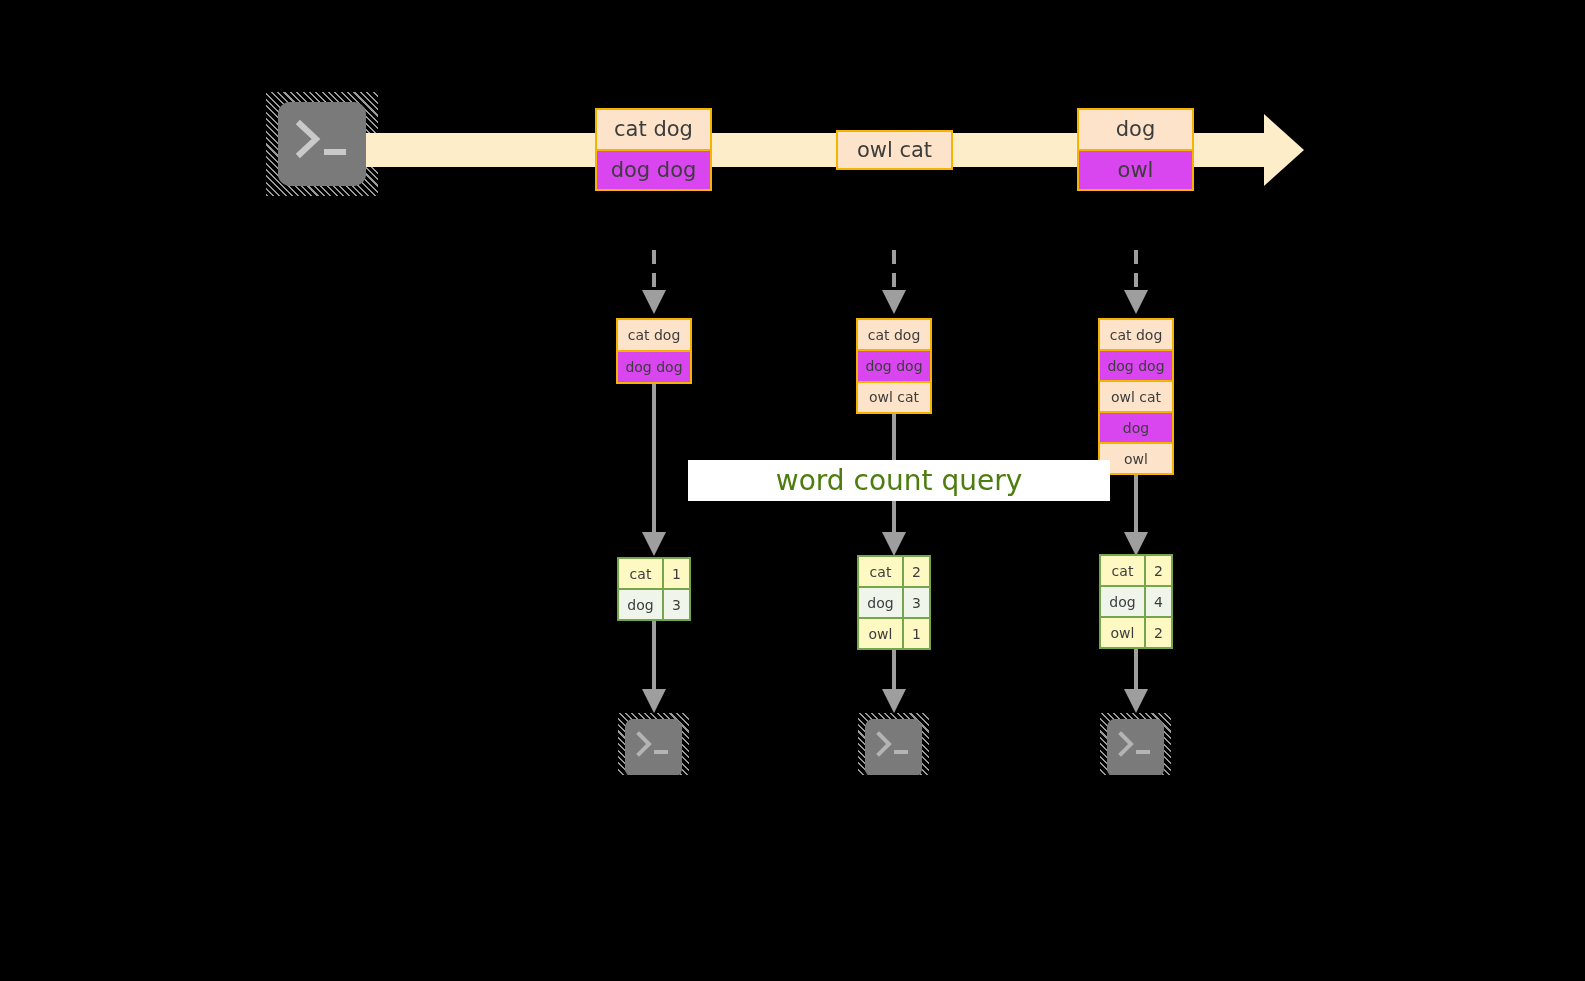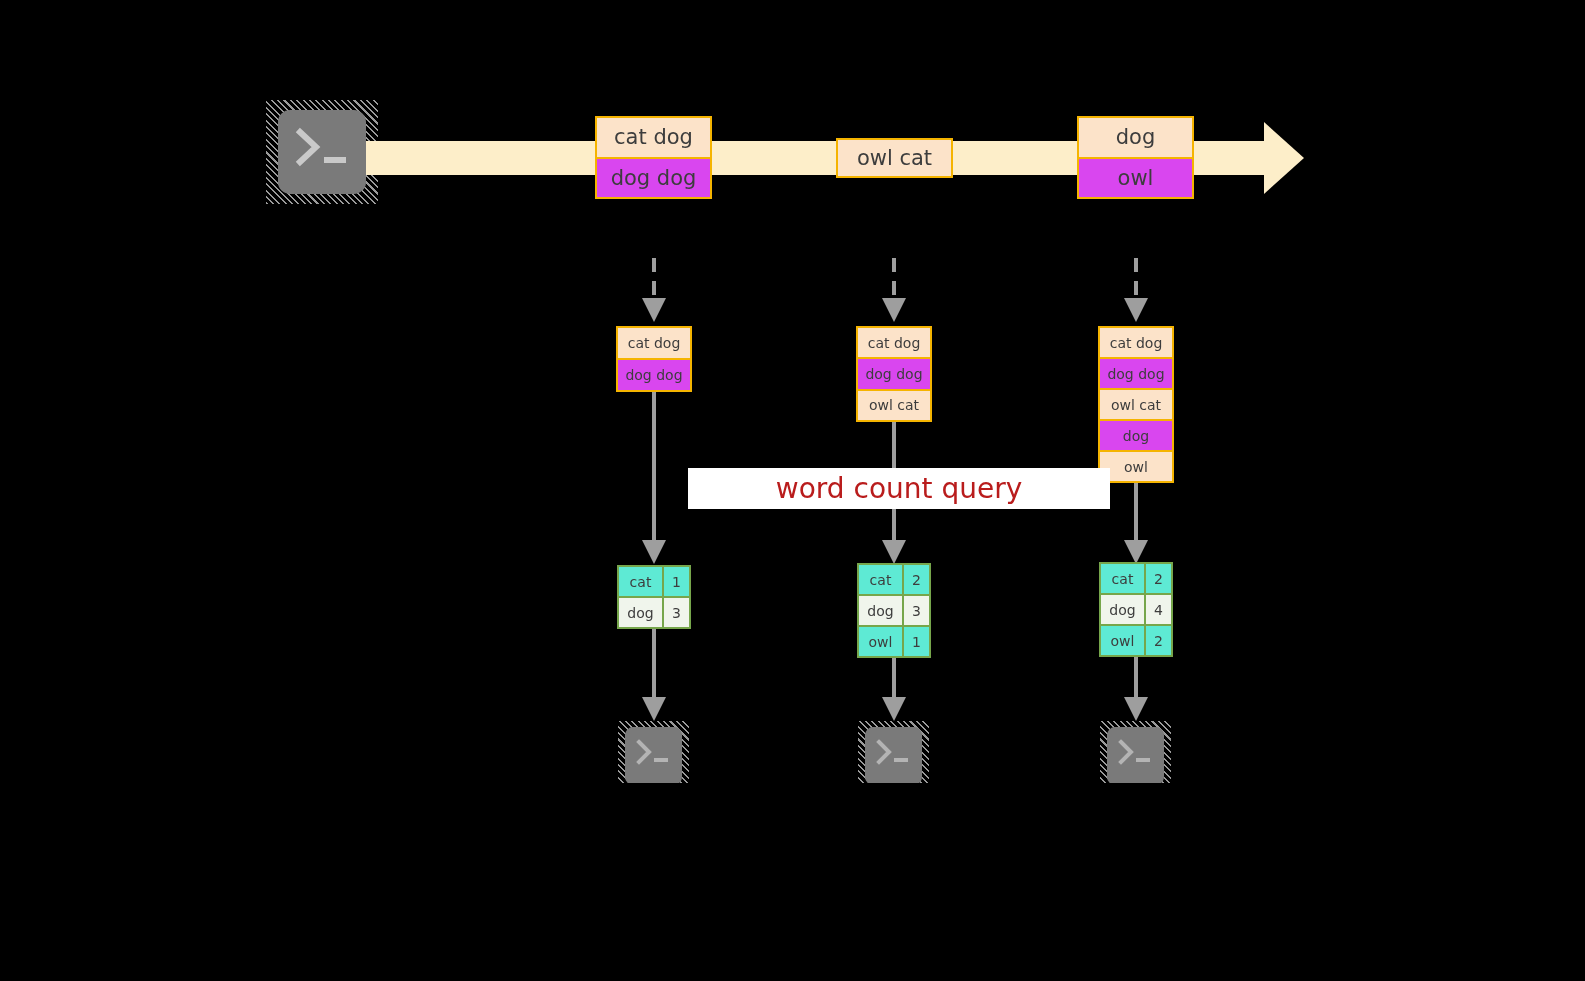--- a/index.html
+++ b/index.html
@@ -8,21 +8,20 @@
     padding: 0;
     background: #000000;
   }
   #stage {
     position: relative;
     width: 1585px;
     height: 775px;
     background: #000000;
     font-family: "DejaVu Sans", "Liberation Sans", sans-serif;
     overflow: hidden;
-    margin-top: 8px;
   }
 
   
   .term {
     position: absolute;
   }
   .term .hatch {
     position: absolute;
     left: 0; top: 0;
     width: 100%; height: 100%;
@@ -84,21 +83,21 @@
     background: #eef4ea;
     display: flex;
     flex-direction: column;
   }
   .grow {
     flex: 1 1 0;
     display: flex;
     box-sizing: border-box;
   }
   .grow + .grow { border-top: 2.5px solid #76a64b; }
-  .grow.dark  { background: #5eead4; }
+  .grow.dark  { background: #fef9c3; }
   .grow.light { background: #f0f5ec; }
   .gword {
     display: flex;
     align-items: center;
     justify-content: center;
     color: #3d3d3d;
     box-sizing: border-box;
     border-right: 2.5px solid #76a64b;
   }
   .gcount {
@@ -115,21 +114,21 @@
     position: absolute;
   }
 
   
   .qlabel {
     position: absolute;
     background: #ffffff;
     display: flex;
     align-items: center;
     justify-content: center;
-    color: #b91c1c;
+    color: #4d7c0f;
     white-space: nowrap;
   }
 </style>
 </head>
 <body>
 
 <div id="stage">
 
   <div class="term" style="left:266px; top:92px; width:112px; height:104px;">
     <div class="hatch"></div>

